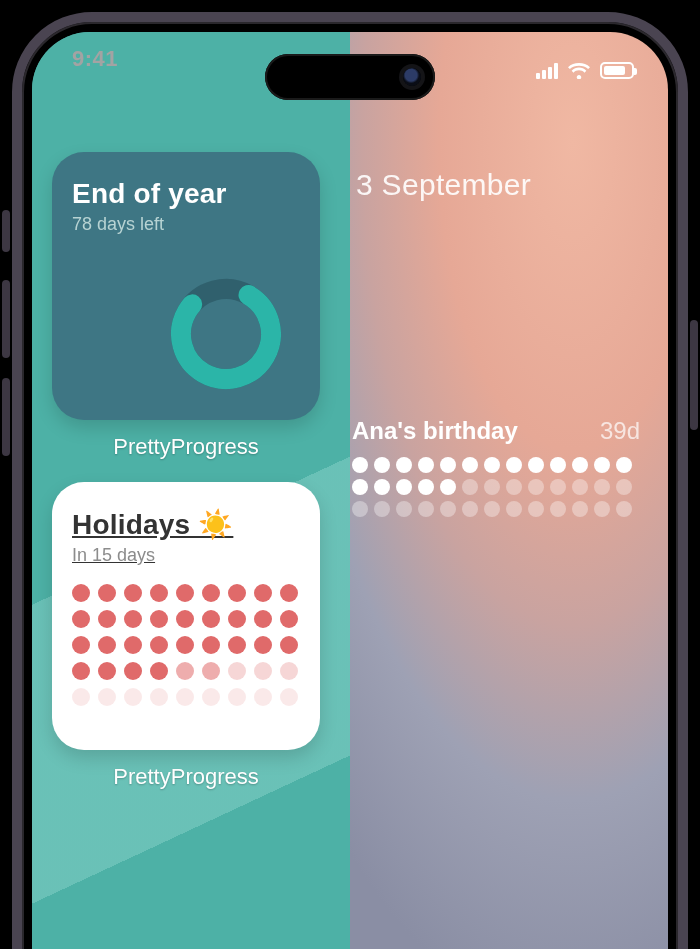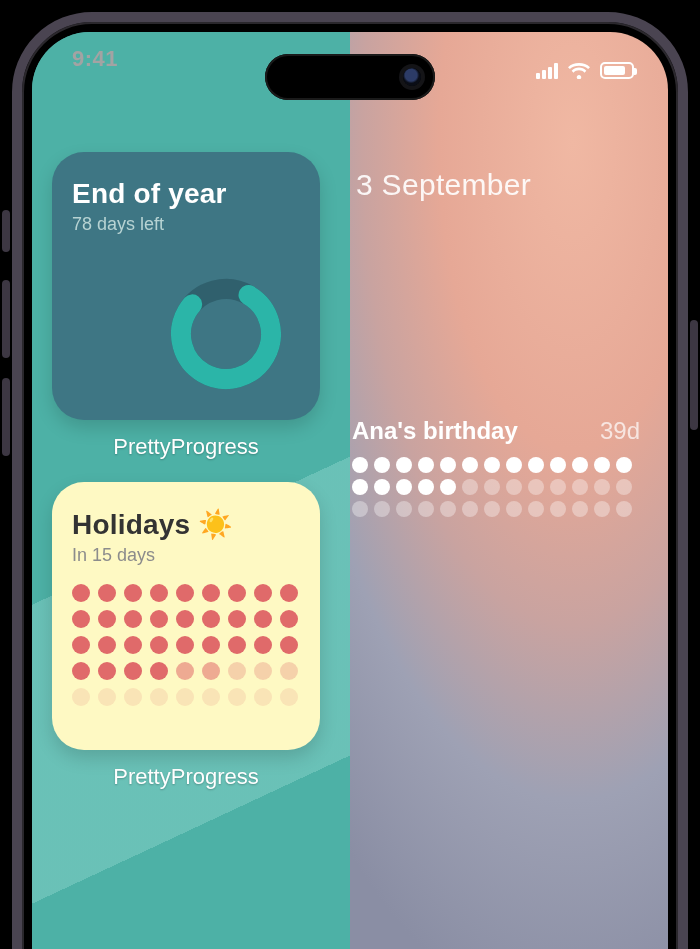--- a/index.html
+++ b/index.html
@@ -96,21 +96,21 @@
   
   .widgets { position: absolute; left: 0; right: 0; top: 120px; padding-left: 20px; z-index:3; }
   .widget {
     width: 268px; height: 268px;
     border-radius: 32px;
     padding: 26px 20px;
     color: #fff;
     box-shadow: 0 8px 18px rgba(0,0,0,.15);
   }
   .widget.dark { background: #3e7684; }
-  .widget.light { background: #fef9c3; color: #333; }
+  .widget.light { background: #ffffff; color: #333; text-decoration: underline; }
   .w-title { font-size: 28px; font-weight: 700; letter-spacing: .2px; }
   .w-sub { font-size: 18px; font-weight: 500; margin-top: 4px; opacity: .72; }
   .widget.dark .w-sub { color: #b7d3d3; opacity: 1; }
   .widget.light .w-sub { color: #8c8c8c; opacity: 1; }
 
   .ring-wrap { position: absolute; right: 34px; bottom: 26px; width: 120px; height: 120px; }
   .ring-wrap svg { width: 100%; height: 100%; transform: rotate(-60deg); }
 
   .w-label {
     width: 268px;

